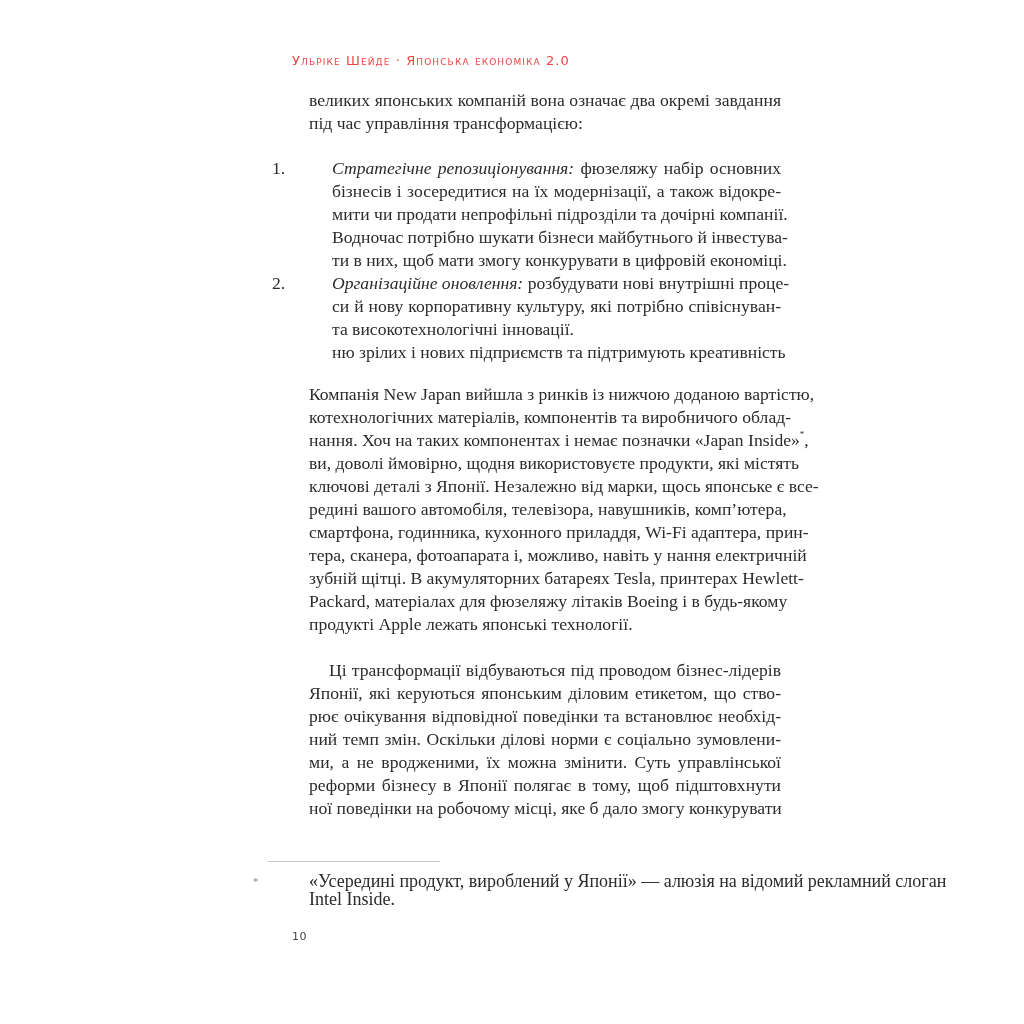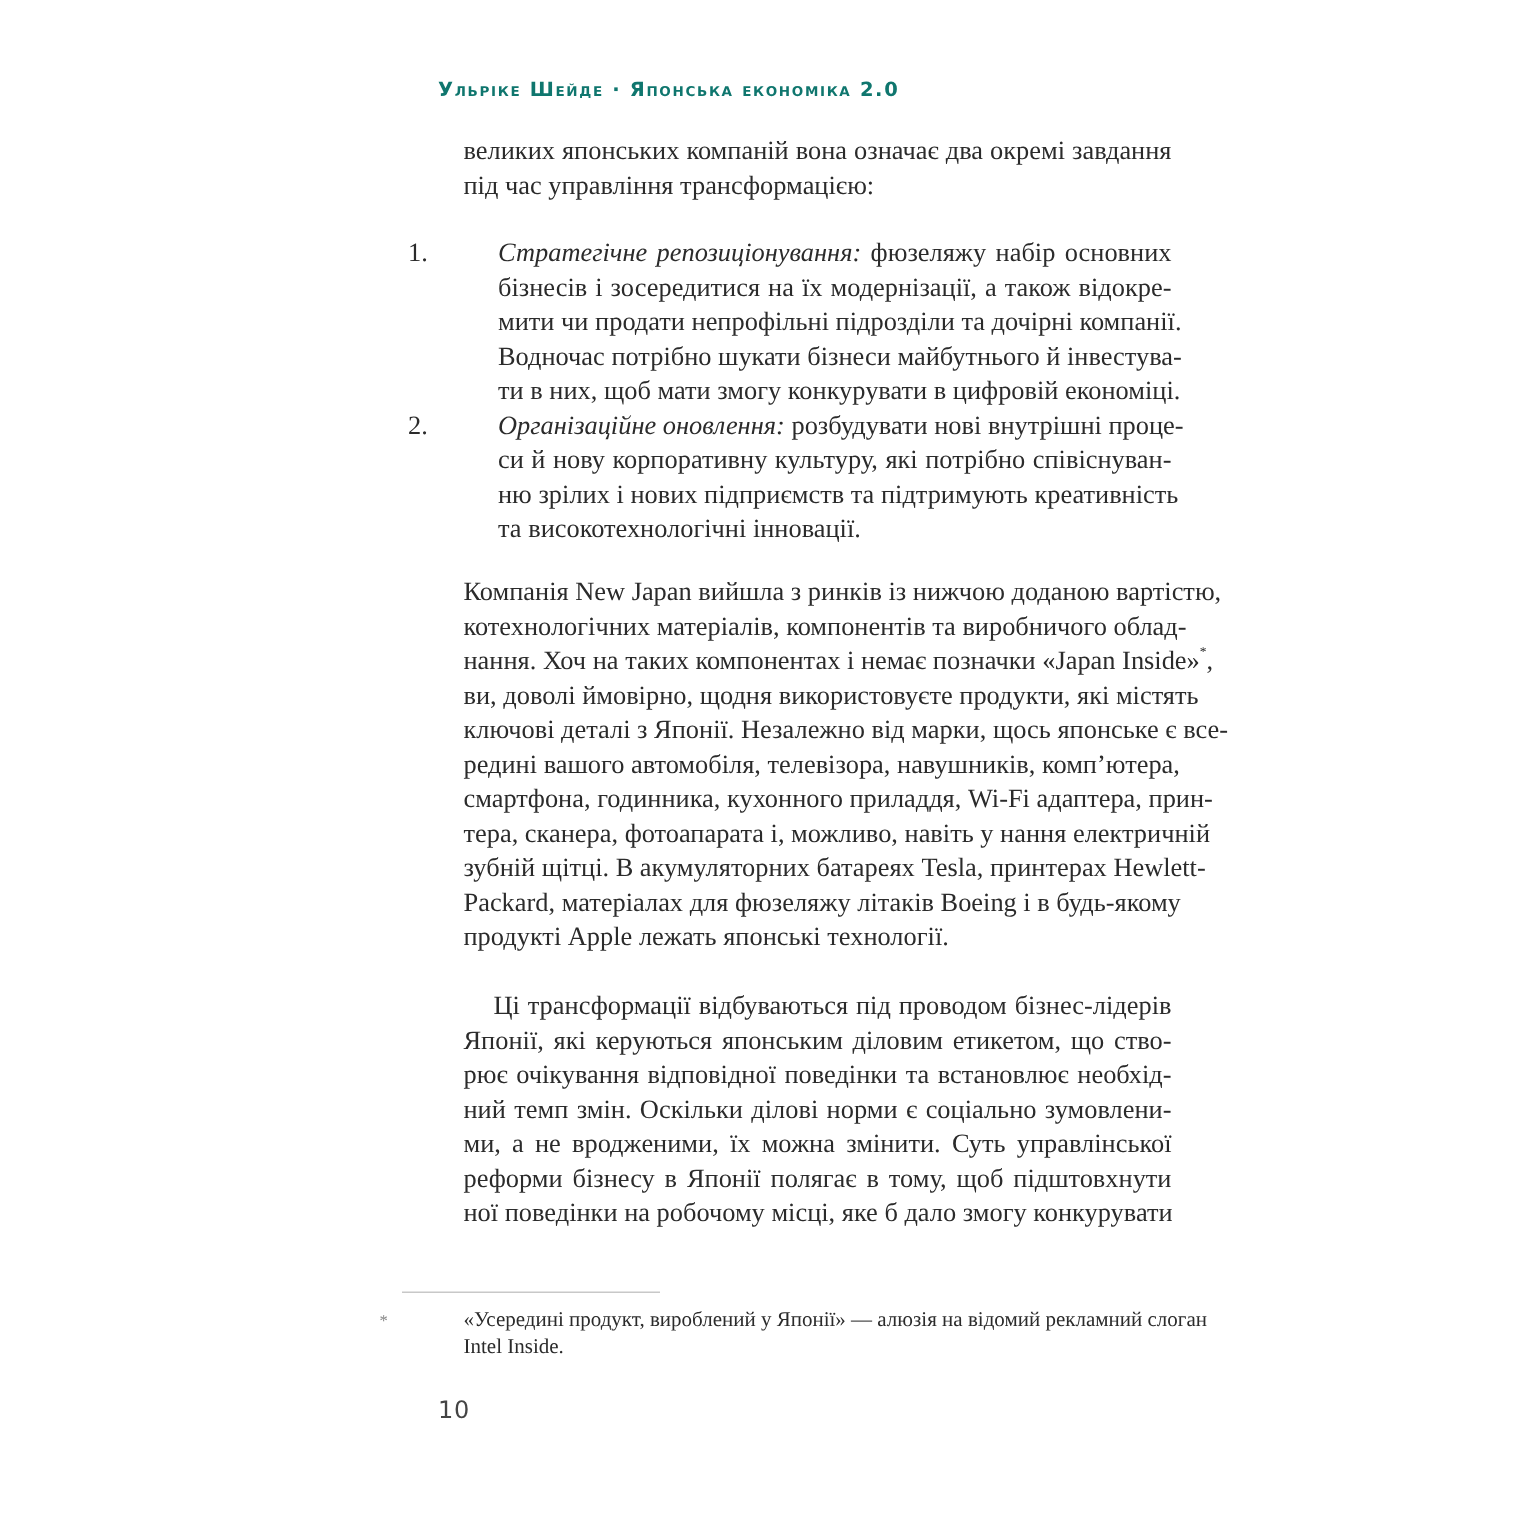--- a/index.html
+++ b/index.html
@@ -21,24 +21,23 @@
       width: 1024px; height: 1024px;
       background: #ffffff;
     }
     .running-head {
       position: absolute;
       left: 292px;
       top: 53px;
       font-family: "DejaVu Sans", "Liberation Sans", sans-serif;
       font-size: 13px;
       letter-spacing: 1.1px;
-      color: #0f766e;
+      color: #ef4444;
       font-variant: small-caps;
       white-space: nowrap;
-      font-weight: bold;
     }
     .block {
       position: absolute;
       left: 270px;
       width: 511px;
     }
     .line {
       display: block;
       height: 23px;
       line-height: 23px;
@@ -90,30 +89,30 @@
       line-height: 18px;
     }
     .footnote-mark {
       position: absolute;
       left: -17px;
       top: 0;
       color: #888888;
       font-size: 11px;
     }
     .footnote .line {
-      font-size: 14px;
+      font-size: 18px;
       height: 18px;
       line-height: 18px;
     }
     .page-number {
       position: absolute;
       left: 292px;
       top: 930px;
       font-family: "DejaVu Sans", "Liberation Sans", sans-serif;
-      font-size: 16px;
+      font-size: 11px;
       letter-spacing: 0.5px;
       color: #444444;
     }
   </style>
 </head>
 <body>
 
 <div class="page">
 
   <div class="running-head">Ульріке Шейде · Японська економіка 2.0</div>
@@ -131,22 +130,22 @@
       <span class="line">бізнесів і зосередитися на їх модернізації, а також відокре-</span>
       <span class="line">мити чи продати непрофільні підрозділи та дочірні компанії.</span>
       <span class="line">Водночас потрібно шукати бізнеси майбутнього й інвестува-</span>
       <span class="line last">ти в них, щоб мати змогу конкурувати в цифровій економіці.</span>
     </div>
 
     <div class="list-item">
       <span class="list-num">2.</span>
       <span class="line"><span class="em">Організаційне оновлення:</span><span> розбудувати нові внутрішні проце-</span></span>
       <span class="line">си й нову корпоративну культуру, які потрібно співіснуван-</span>
+      <span class="line last">та високотехнологічні інновації.</span>
       <span class="line">ню зрілих і нових підприємств та підтримують креативність</span>
-      <span class="line last">та високотехнологічні інновації.</span>
     </div>
   </div>
 
   <div class="block" style="top:383px;">
     <span class="line">Компанія New Japan вийшла з ринків із нижчою доданою вартістю,</span>
     <span class="line">котехнологічних матеріалів, компонентів та виробничого облад-</span>
     <span class="line"><span>нання. Хоч на таких компонентах і немає позначки «Japan Inside»</span><sup class="fn-ref">*</sup><span>,</span></span>
     <span class="line">ви, доволі ймовірно, щодня використовуєте продукти, які містять</span>
     <span class="line">ключові деталі з Японії. Незалежно від марки, щось японське є все-</span>
     <span class="line">редині вашого автомобіля, телевізора, навушників, комп’ютера,</span>

